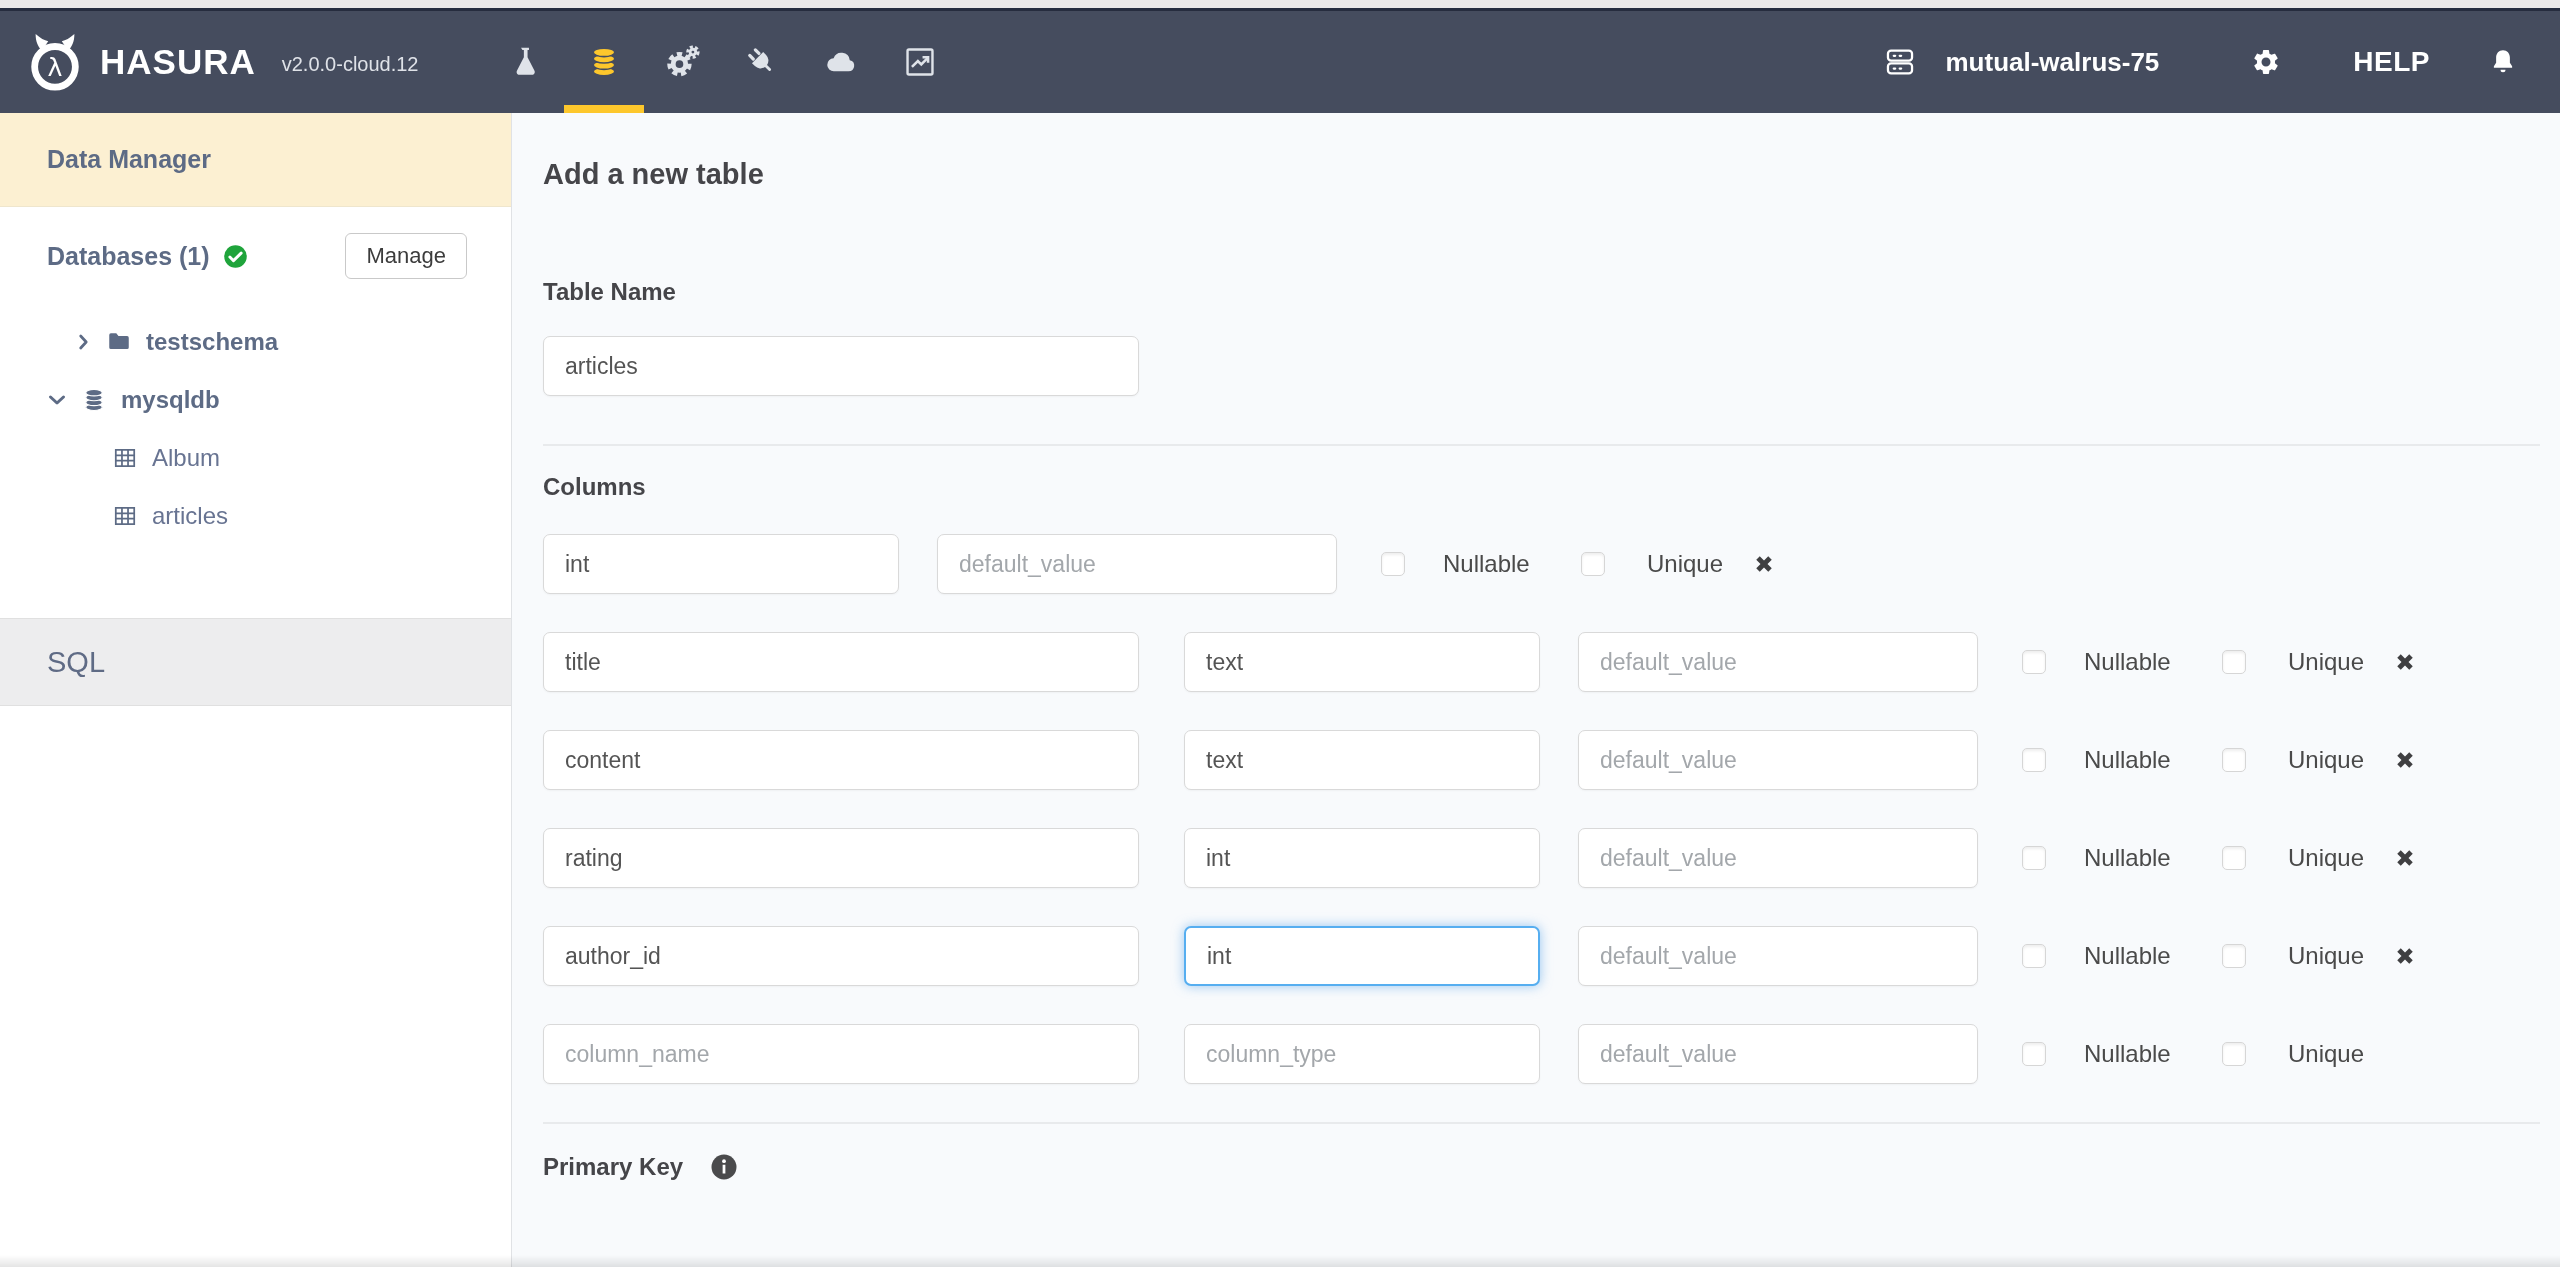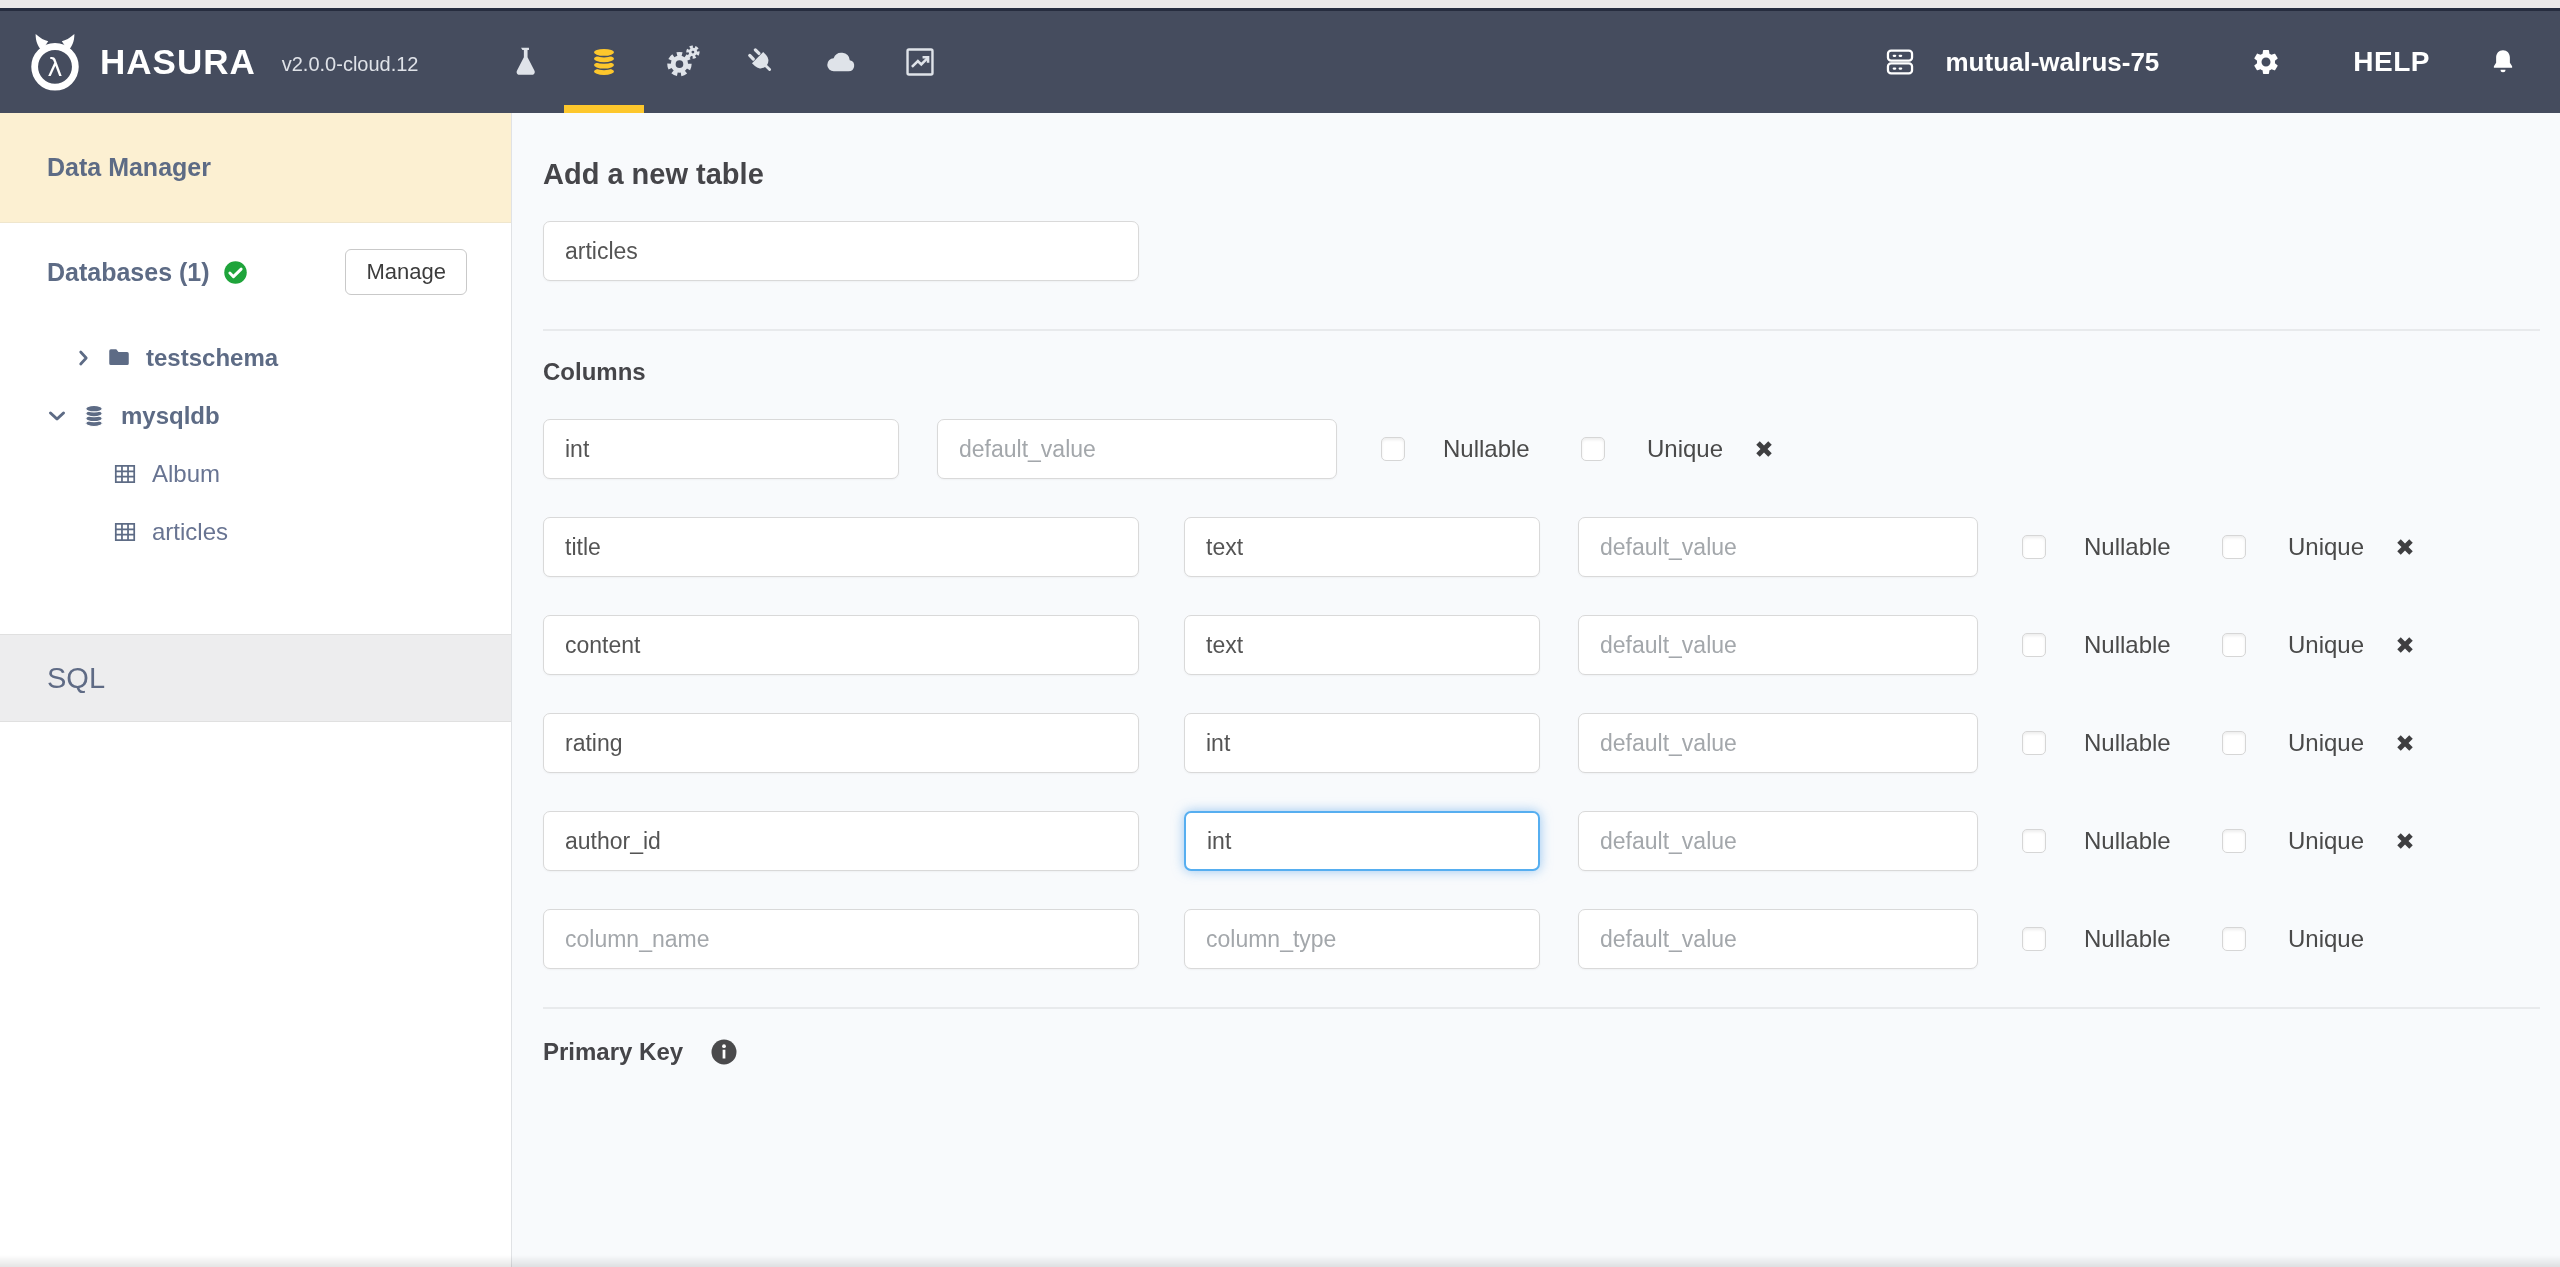--- a/index.html
+++ b/index.html
@@ -26,21 +26,21 @@
   .instance { display:flex; align-items:center; cursor:pointer; }
   .instance-name { color:#fff; font-size:26px; font-weight:bold; margin-left:28px; }
   .nav-gear { margin-left:92px; color:#fff; cursor:pointer; }
   .nav-help { margin-left:72px; color:#fff; font-size:28px; font-weight:bold; letter-spacing:.5px; cursor:pointer; }
   .nav-bell { margin-left:58px; color:#fff; cursor:pointer; }
 
   
   .layout { display:flex; height:1159px; }
   .sidebar { width:512px; flex:none; background:#fff; border-right:1px solid #e0e2e5;
     color:#5d6b85; }
-  .sidebar-header { height:110px; background:#fcf0d2; display:flex; align-items:center;
+  .sidebar-header { height:94px; background:#fcf0d2; display:flex; align-items:center;
     padding-left:47px; font-size:25px; font-weight:bold; border-bottom:1px solid #efe6cd; }
   .sidebar-body { height:411px; padding-top:26px; overflow:hidden; }
   .databases-row { display:flex; align-items:center; padding:0 44px 0 47px; }
   .databases-label { font-size:25px; font-weight:bold; }
   .db-check { margin-left:12px; display:flex; }
   .manage-btn { margin-left:auto; background:#fff; border:1px solid #c9c9c9; border-radius:6px;
     font-size:22px; color:#3c3c3c; padding:9px 20px; cursor:pointer;
     font-family:"Liberation Sans","DejaVu Sans",sans-serif; }
   .tree { margin-top:34px; }
   .tree-row { display:flex; align-items:center; height:58px; cursor:pointer; font-size:24px; }
@@ -250,20 +250,21 @@
           <span class="tree-label">articles</span>
         </div>
       </div>
     </div>
     <div class="sql-band">SQL</div>
   </aside>
 
   <main class="main">
     <h1 class="page-title">Add a new table</h1>
 
+    <div class="section-label tablename-label">Table Name</div>
     <input class="inp tablename-input" type="text" value="articles" style="">
 
     <hr class="divider div-1">
 
     <div class="section-label columns-label">Columns</div>
     <div class="columns-rows">
         <div class="col-row">
           <input type="text" class="inp w-type" placeholder="column_type" value="int" style="">
           <input type="text" class="inp w-default" placeholder="default_value" style="">
           <span class="checkbox cb-nullable"></span>

